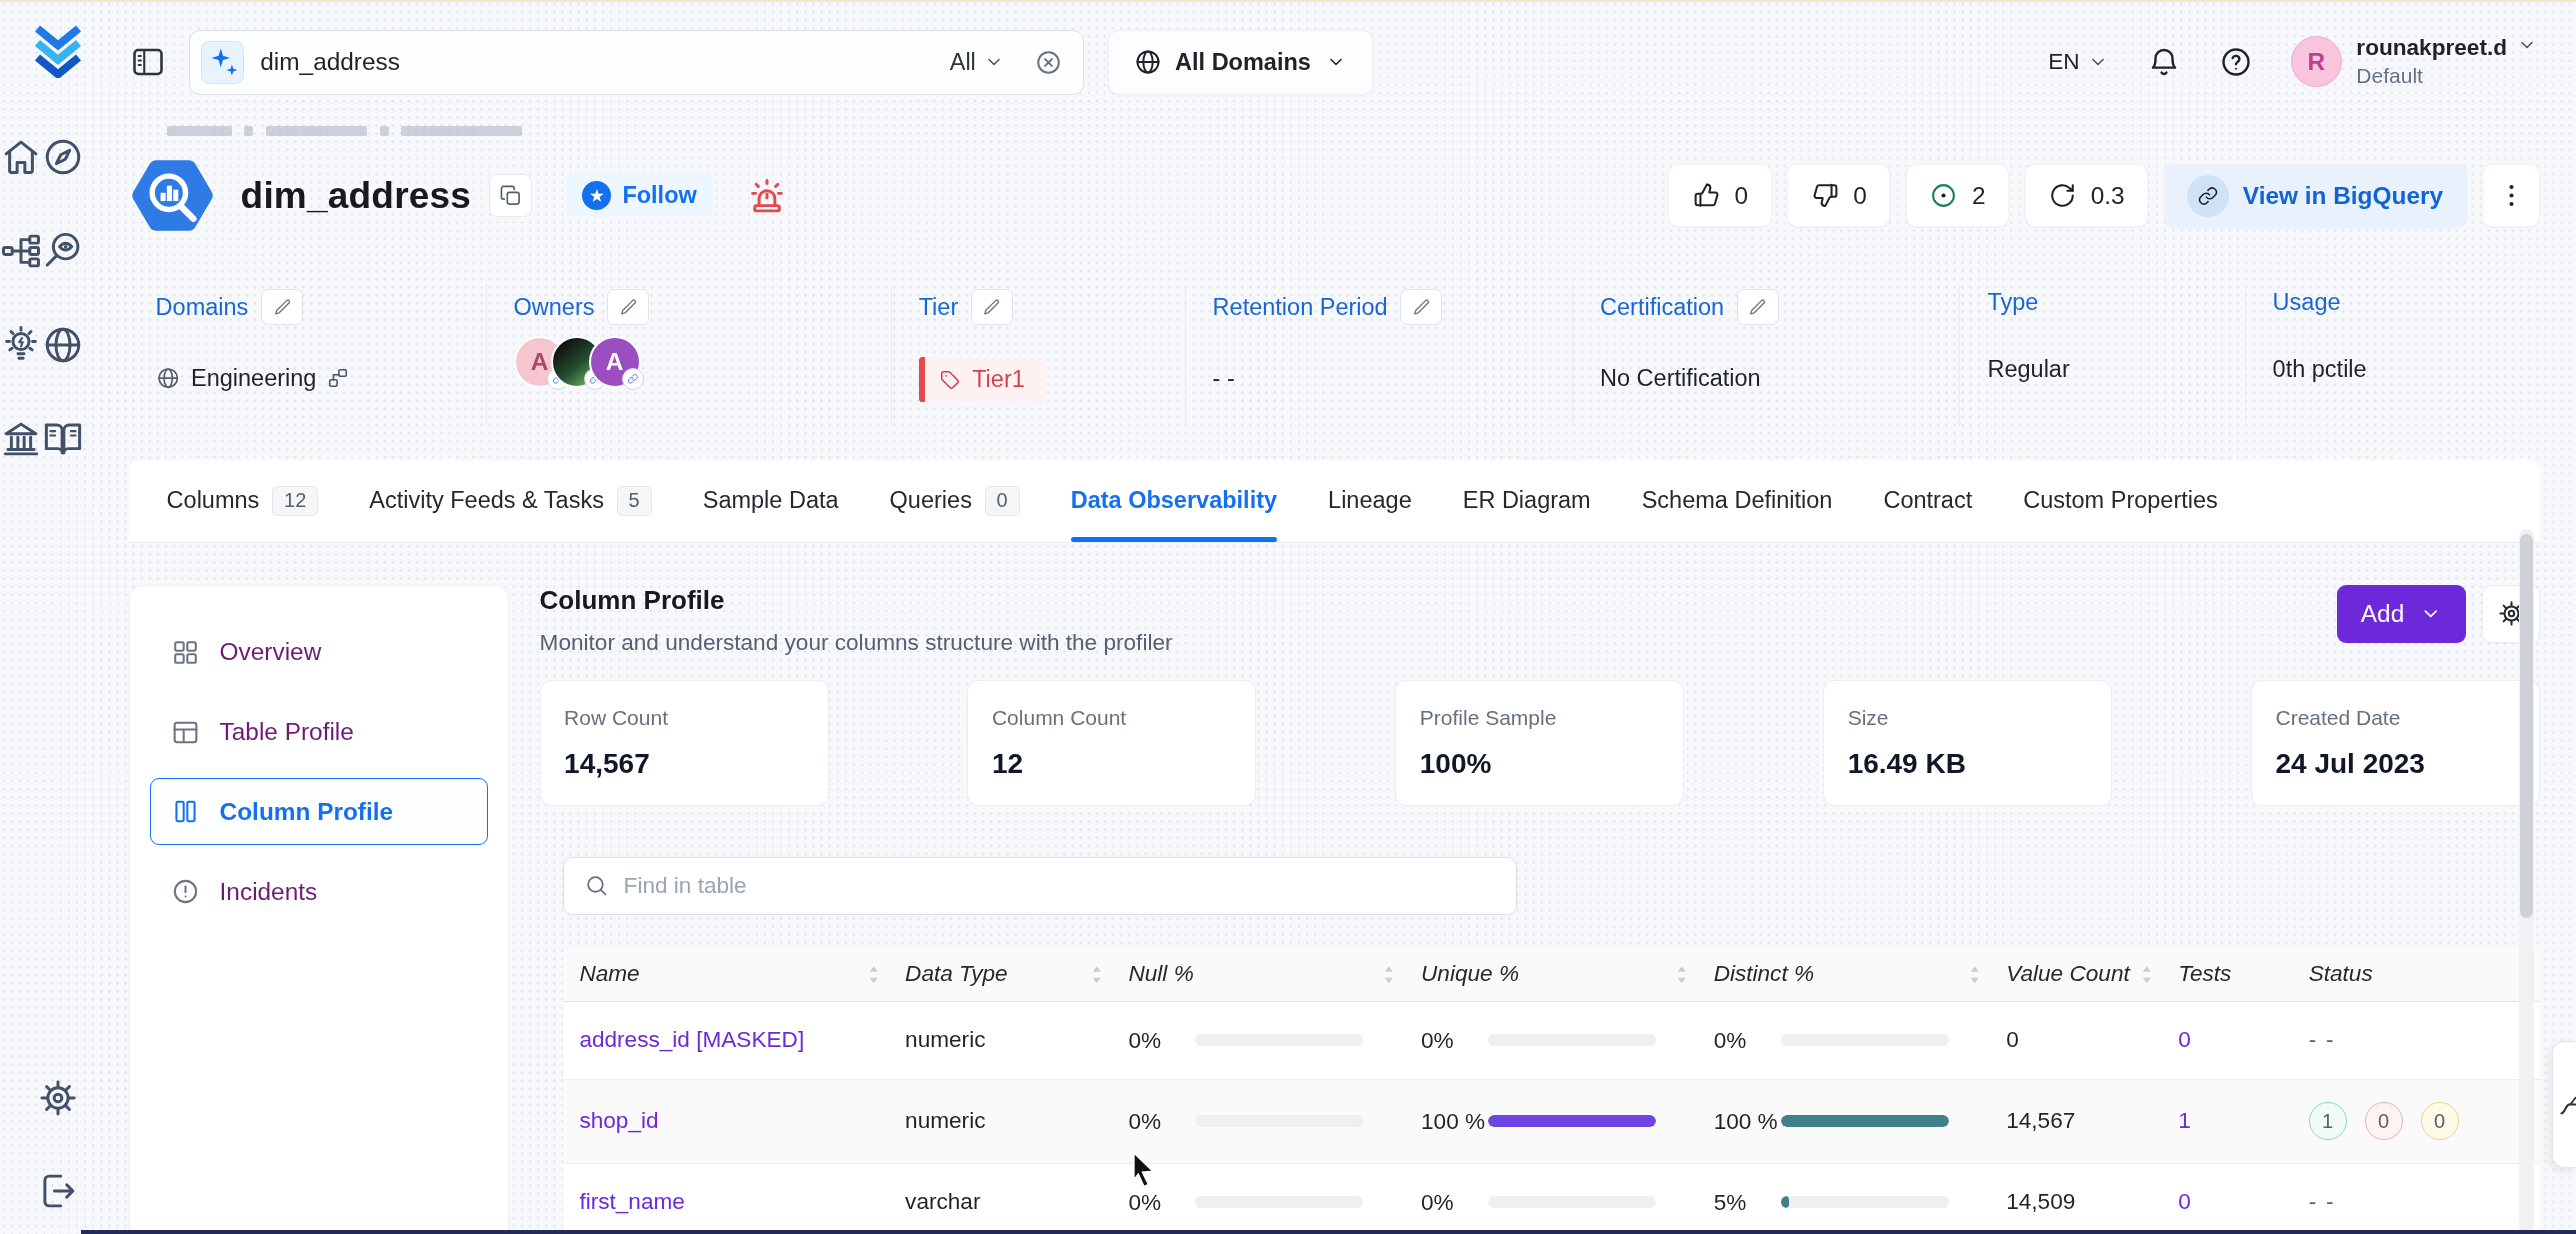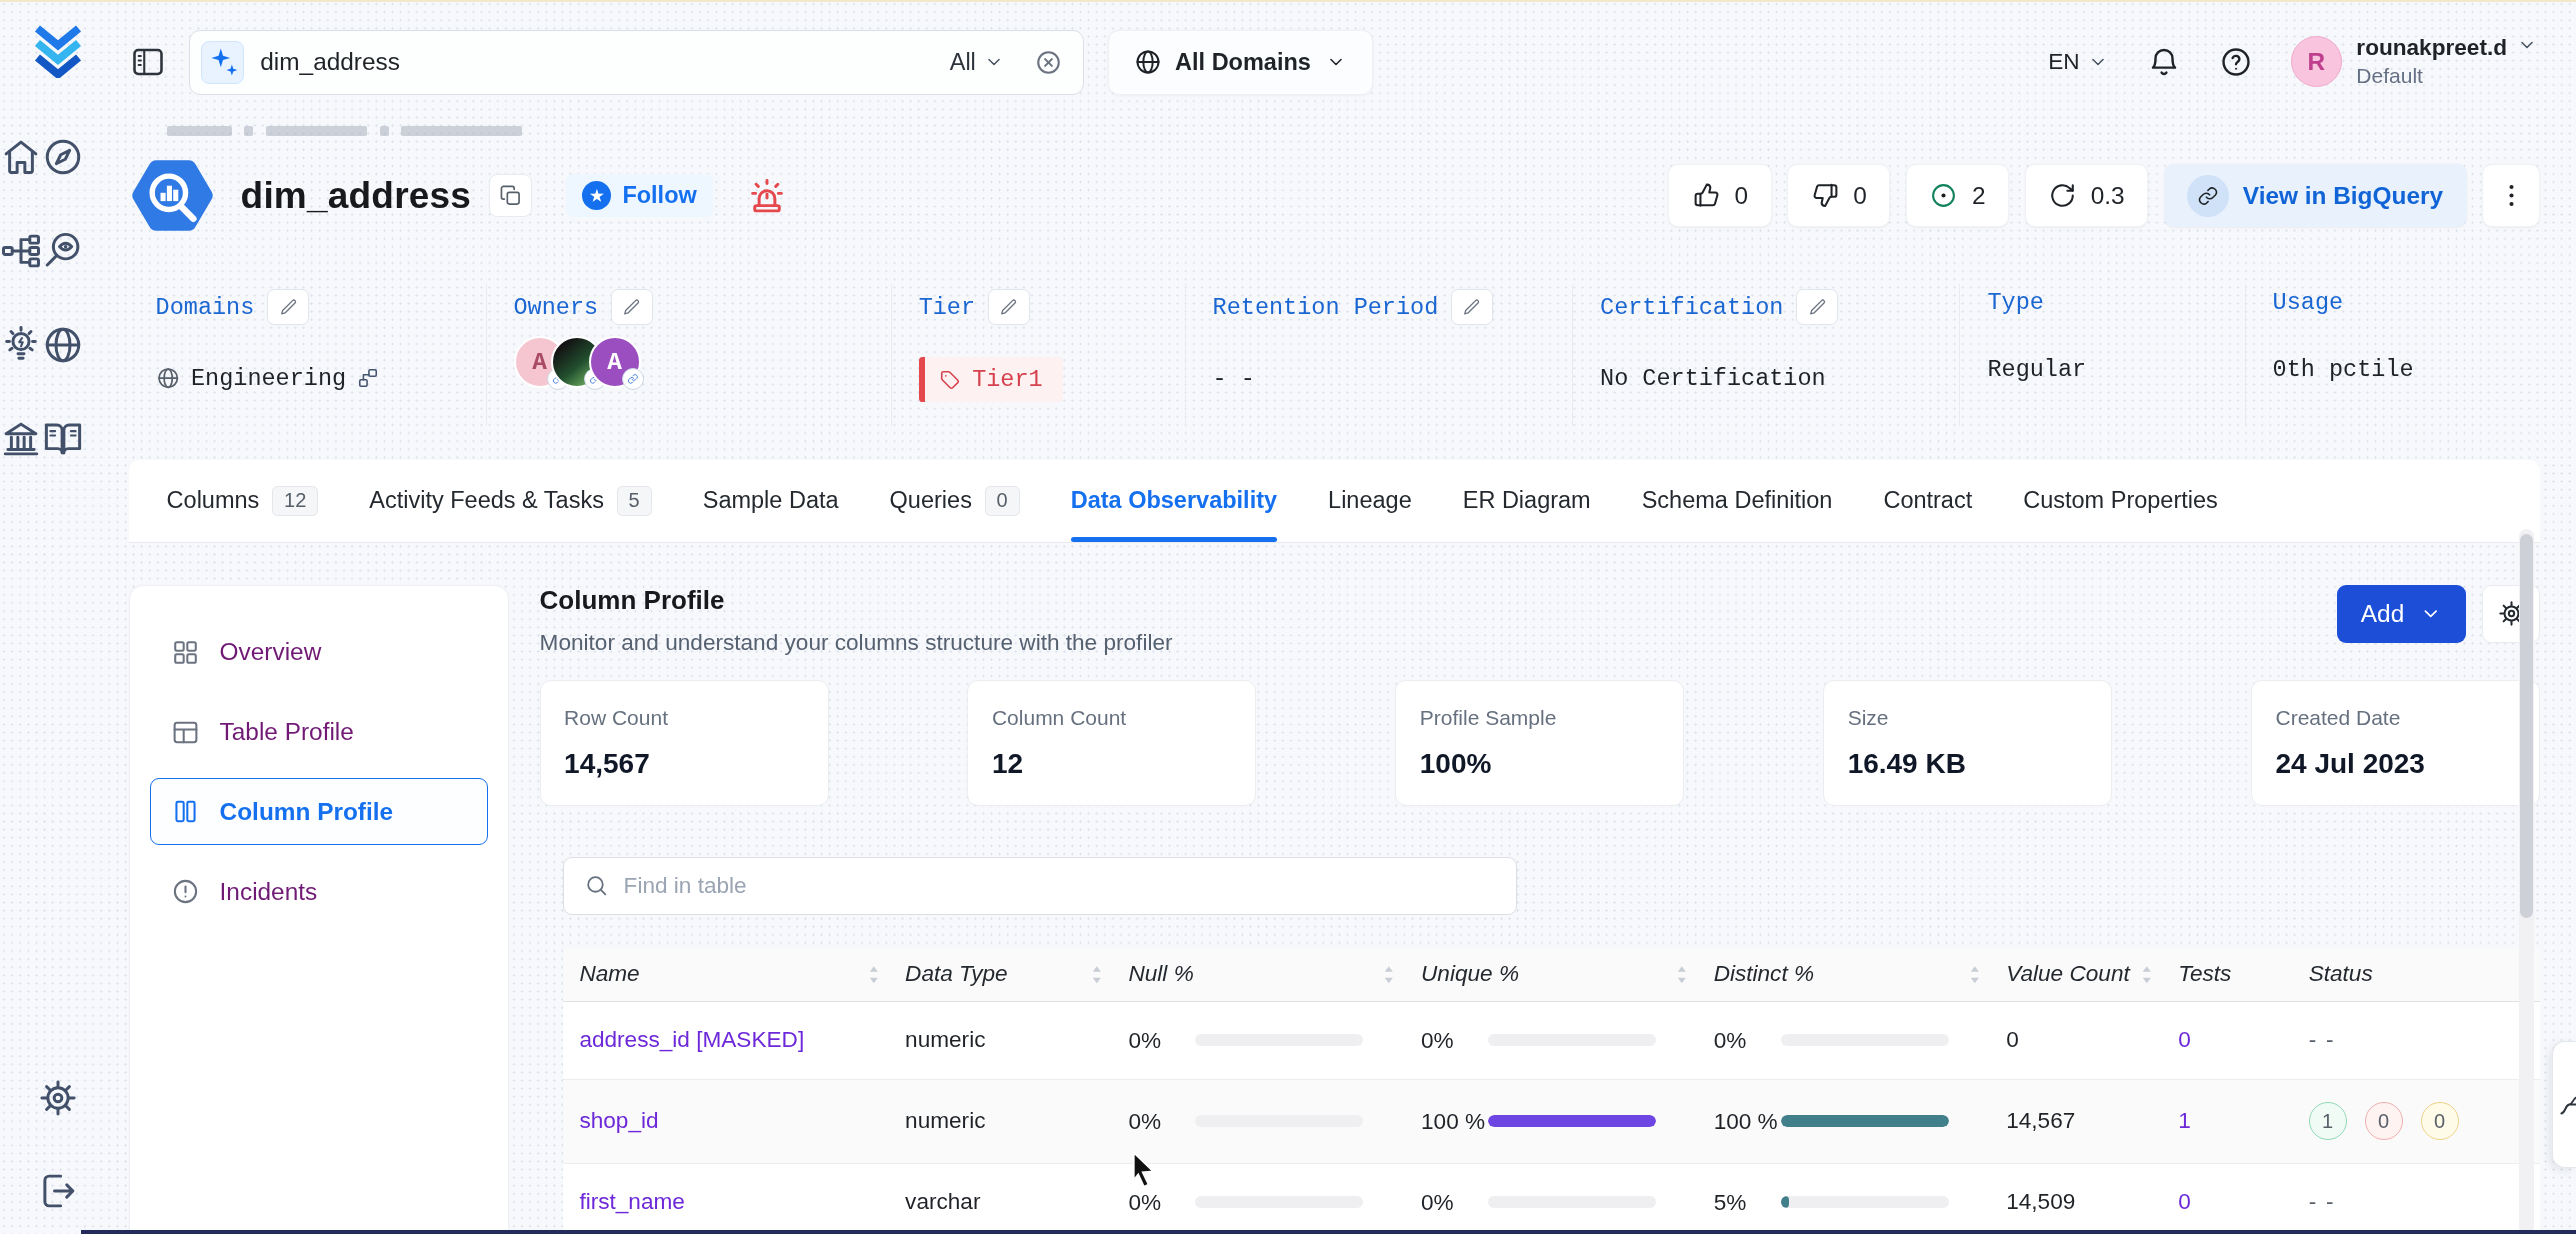--- a/index.html
+++ b/index.html
@@ -62,21 +62,21 @@
   .pill { height:63px; background:#fff; border:0.9px solid #f0f2f5; box-shadow:0 0.9px 1.8px rgba(16,24,40,.05); border-radius:10px; display:flex; align-items:center; gap:13.6px; padding:0 22.6px; font-size:24.4px; color:#1f2328; }
   .pill .ic { width:29px; height:29px; color:#1f2328; }
   .pill .ic.green { color:#12825d; }
   .view-pill { background:#e9f1fc; border-color:#e9f1fc; color:#1064d6; font-weight:600; }
   .view-pill .link-circle { width:42px; height:42px; border-radius:50%; background:#cfe2f8; color:#1064d6; display:flex; align-items:center; justify-content:center; }
   .view-pill .link-circle .ic { width:22px; height:22px; }
   .kebab-pill { width:58px; padding:0; justify-content:center; }
 
   
   .meta-row { display:flex; margin:45px 0 0 27px; }
-  .meta-cell { padding:5.4px 27px 23.5px 0; margin-right:27px; border-right:0.9px solid #e9ebf0;font-family:Liberation Mono, monospace; }
+  .meta-cell { padding:5.4px 27px 23.5px 0; margin-right:27px; border-right:0.9px solid #e9ebf0; }
   .meta-cell:last-child { border-right:none; }
   .m-domains{width:336px}.m-owners{width:384px}.m-tier{width:271px}.m-retention{width:366px}.m-cert{width:366px}.m-type{width:262px}.m-usage{width:244px}
   .meta-label-row { display:flex; align-items:center; gap:12.7px; }
   .meta-label { color:#1a66d2; font-size:23.5px; }
   .edit-btn { width:42px; height:36px; border:0.9px solid #e0e4eb; border-radius:7.2px; background:#fff; color:#6b7280; display:inline-flex; align-items:center; justify-content:center; }
   .edit-btn .ic { width:19px; height:19px; }
   .meta-value { margin-top:32px; font-size:23.5px; color:#1f2328; display:flex; align-items:center; gap:11px; min-height:42px; }
   .meta-value .g { width:24.4px; height:24.4px; color:#57606a; }
   .hier-ic { width:22px; height:22px; color:#44546f; }
   .owner-avatars { display:flex; margin-top:11px; }
@@ -103,21 +103,21 @@
   .nav-item { display:flex; align-items:center; gap:20px; padding:18px 20px; font-size:24.4px; color:#701a75; border:1.4px solid transparent; border-radius:9px; margin-bottom:12.7px; cursor:pointer; }
   .nav-item .ic { width:29px; height:29px; color:#6b7280; }
   .nav-item.active { border-color:#1570ef; color:#1570ef; font-weight:700; background:#fdfeff; }
   .nav-item.active .ic { color:#1570ef; }
 
   .profiler-main { flex:1; margin-left:31px; position:relative; }
   .pm-head { display:flex; align-items:flex-start; }
   .pm-title { font-size:26px; font-weight:700; color:#17191c; }
   .pm-sub { font-size:22.6px; color:#556070; margin-top:14.5px; }
   .pm-actions { margin-left:auto; display:flex; gap:16.3px; }
-  .add-btn { height:58px; padding:0 23.5px; background:#1d4ed8; color:#fff; border:none; border-radius:9px; font-size:24.4px; display:flex; align-items:center; gap:14.5px; }
+  .add-btn { height:58px; padding:0 23.5px; background:#6d28d9; color:#fff; border:none; border-radius:9px; font-size:24.4px; display:flex; align-items:center; gap:14.5px; }
   .add-btn .caret { color:#fff; width:23.5px; height:23.5px; }
   .gear-btn { width:58px; height:58px; background:#fff; border:0.9px solid #e9ebee; border-radius:9px; color:#24292f; display:flex; align-items:center; justify-content:center; }
   .gear-btn .ic { width:29px; height:29px; }
 
   .stat-cards { display:flex; justify-content:space-between; margin-top:23.5px; }
   .stat-card { width:289px; background:#fff; border:0.9px solid #ecedf1; border-radius:11px; padding:25px 23.5px; }
   .stat-label { font-size:21px; color:#66707f; }
   .stat-value { font-size:28px; font-weight:700; color:#101828; margin-top:18px; }
 
   .table-wrap { margin:51px 0 0 23.5px; }

